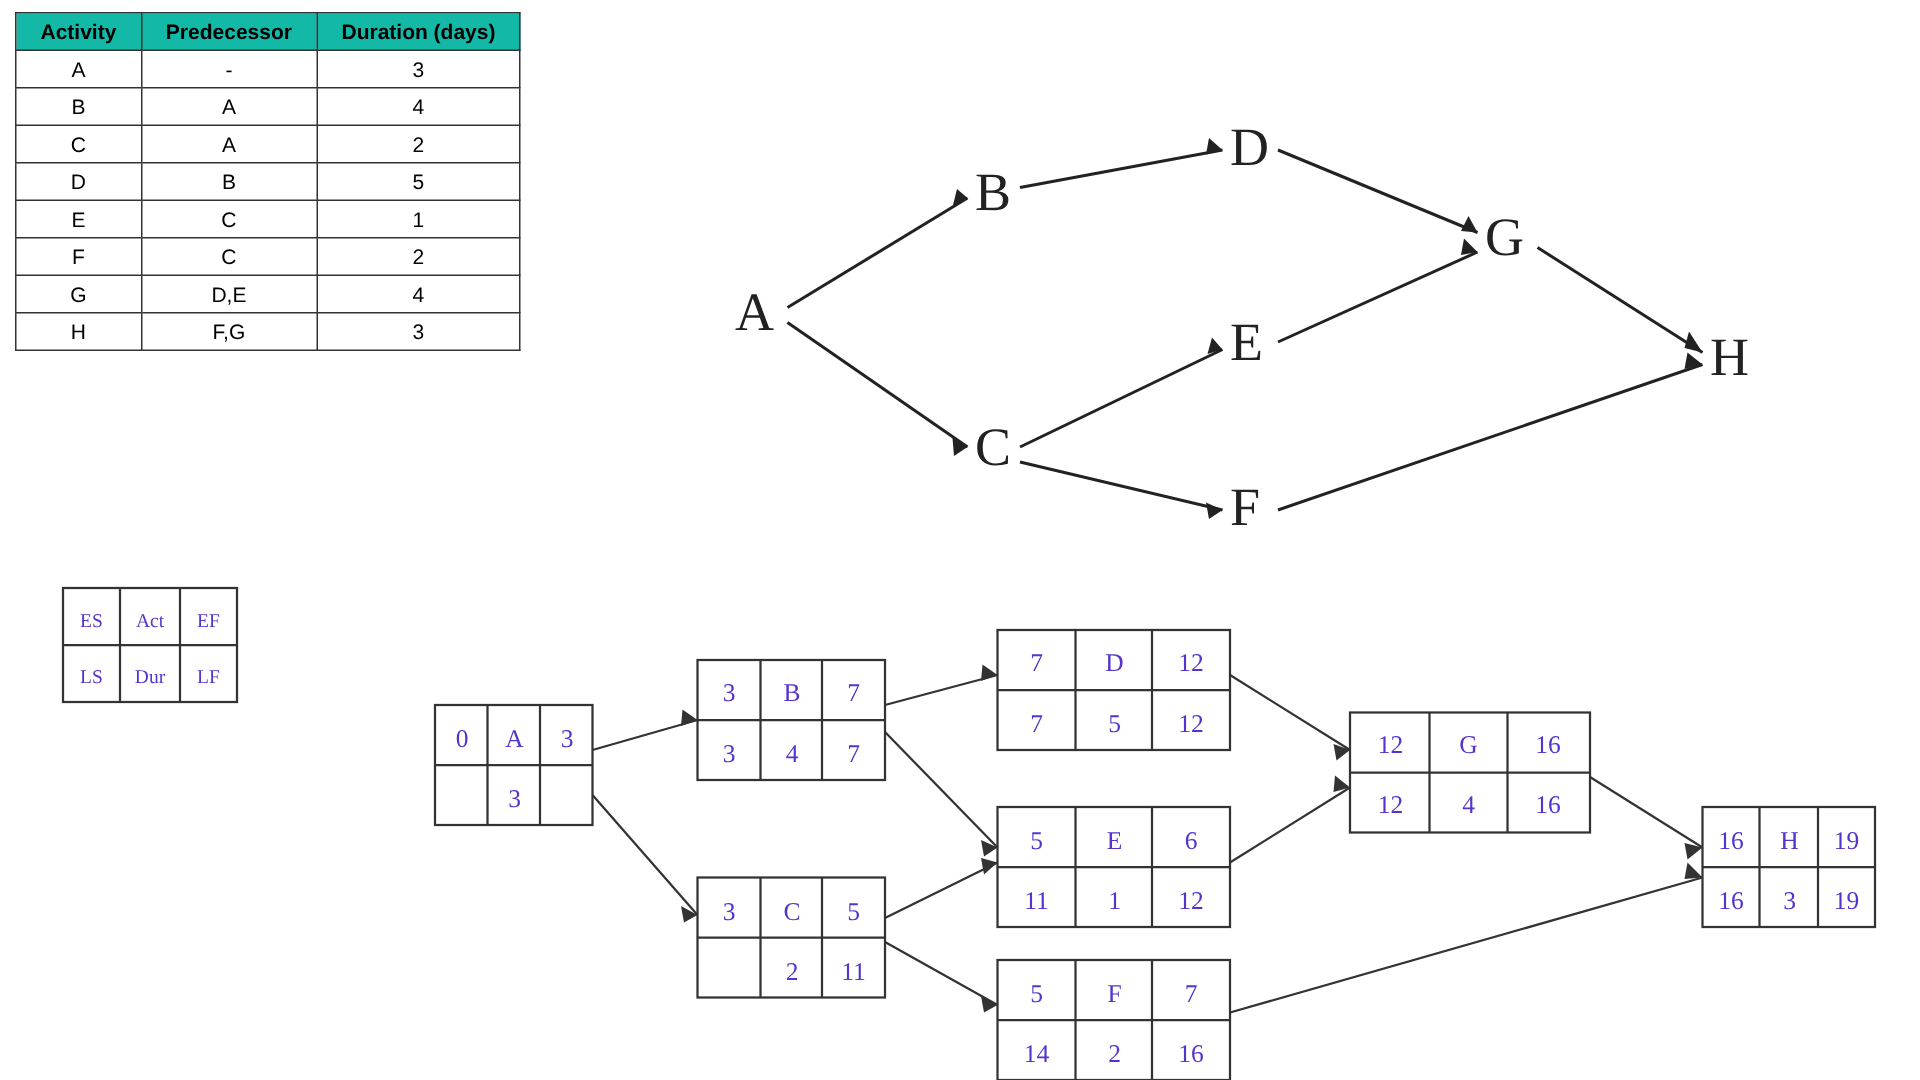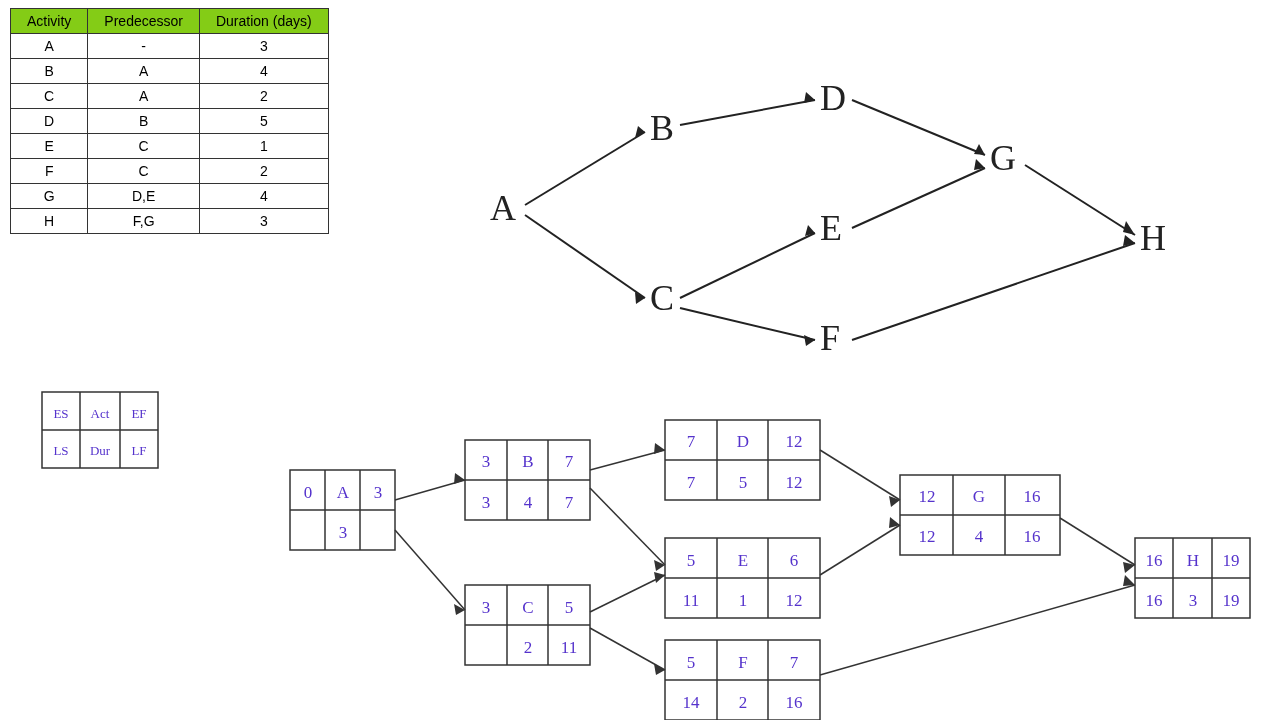--- a/index.html
+++ b/index.html
@@ -19,22 +19,22 @@
       left: 10px;
       border-collapse: collapse;
       font-size: 14px;
     }
     .activity-table th, .activity-table td {
       border: 1px solid #333;
       padding: 4px 16px;
       text-align: center;
     }
     .activity-table th {
-      font-weight: normal;
-      background: #84cc16;
+      font-weight: bold;
+      background: #14b8a6;
     }
 
     
     .network-svg {
       position: absolute;
       top: 40px;
       left: 460px;
       width: 750px;
       height: 340px;
     }

